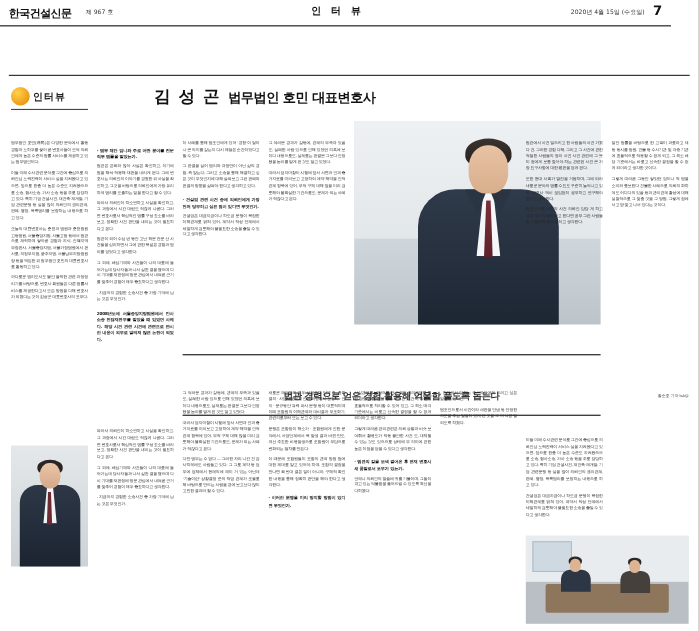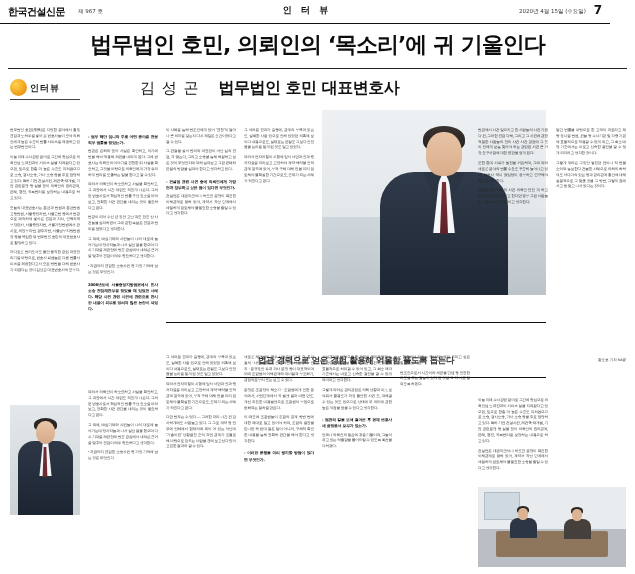--- a/index.html
+++ b/index.html
@@ -78,24 +78,24 @@
   .badge-underline{
     position:absolute;left:10px;top:99px;width:70px;height:0;border-top:1px solid #444;
   }
   
   .subject{
     position:absolute;left:140px;top:78px;width:330px;
     text-align:left;
     font-family:"DejaVu Sans", sans-serif;
   }
   .subject-name{
-    font-size:15px;font-weight:normal;color:#111;letter-spacing:1px;
+    font-size:15px;font-weight:bold;color:#111;letter-spacing:1px;
   }
   .subject-title{
-    font-size:16px;font-weight:bold;color:#111;margin-left:19px;letter-spacing:-0.5px;
+    font-size:12px;font-weight:bold;color:#111;margin-left:7px;letter-spacing:-0.5px;
   }
   
   .col{
     position:absolute;
     top:128px;
     font-size:3.6px;
     line-height:1.62;
     color:#262626;
     text-align:justify;
     font-family:"Liberation Serif", serif;
@@ -260,21 +260,20 @@
 <div class="page">
 
   <div class="masthead">
     <div class="mast-title">한국건설신문</div>
     <div class="mast-issue">제 967 호</div>
     <div class="mast-section">인 터 뷰</div>
     <div class="mast-date">2020년 4월 15일 (수요일)</div>
     <div class="mast-page">7</div>
   </div>
 
-  <div class="headline">법무법인 호민, 의뢰인의 ‘목소리’에 귀 기울인다</div>
   <div class="hl-rule"></div>
 
   <div class="badge">
     <div class="badge-ball"></div>
     <div class="badge-text">인터뷰</div>
   </div>
   <div class="badge-underline"></div>
 
   <div class="subject">
     <span class="subject-name">김 성 곤</span><span class="subject-title">법무법인 호민 대표변호사</span>

